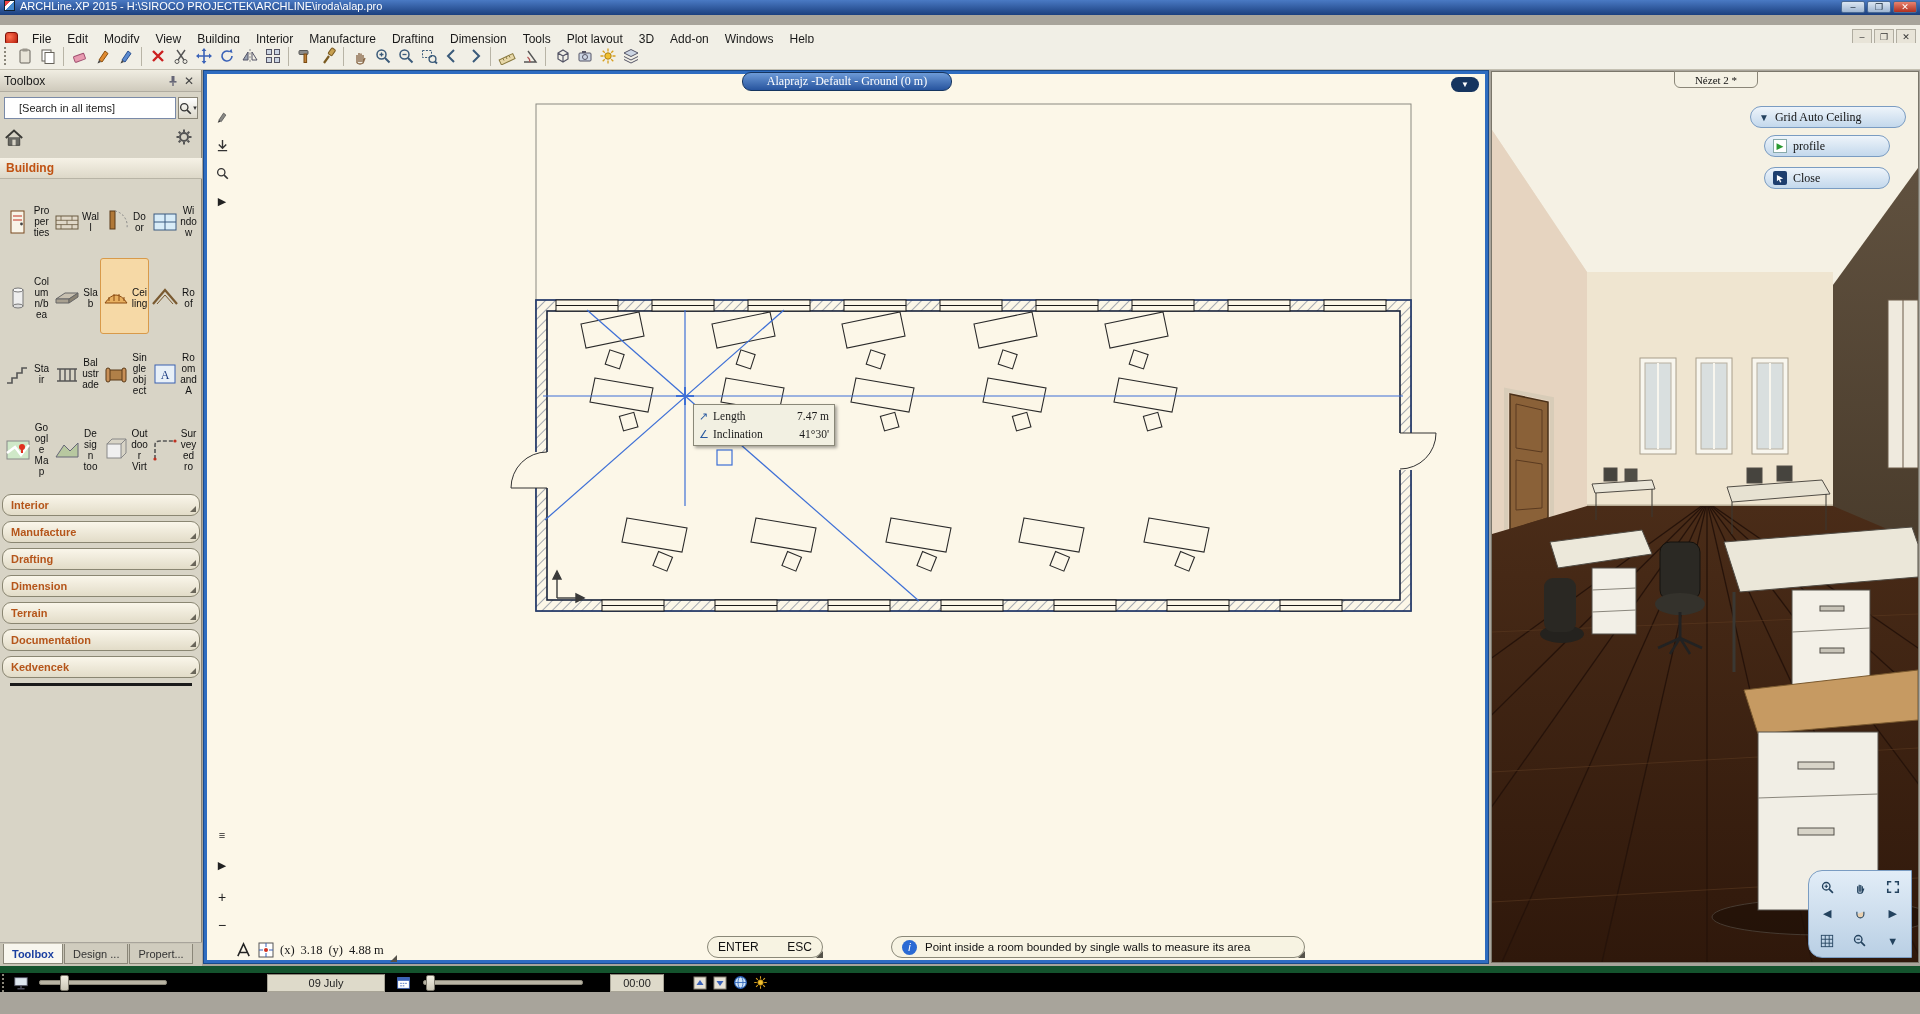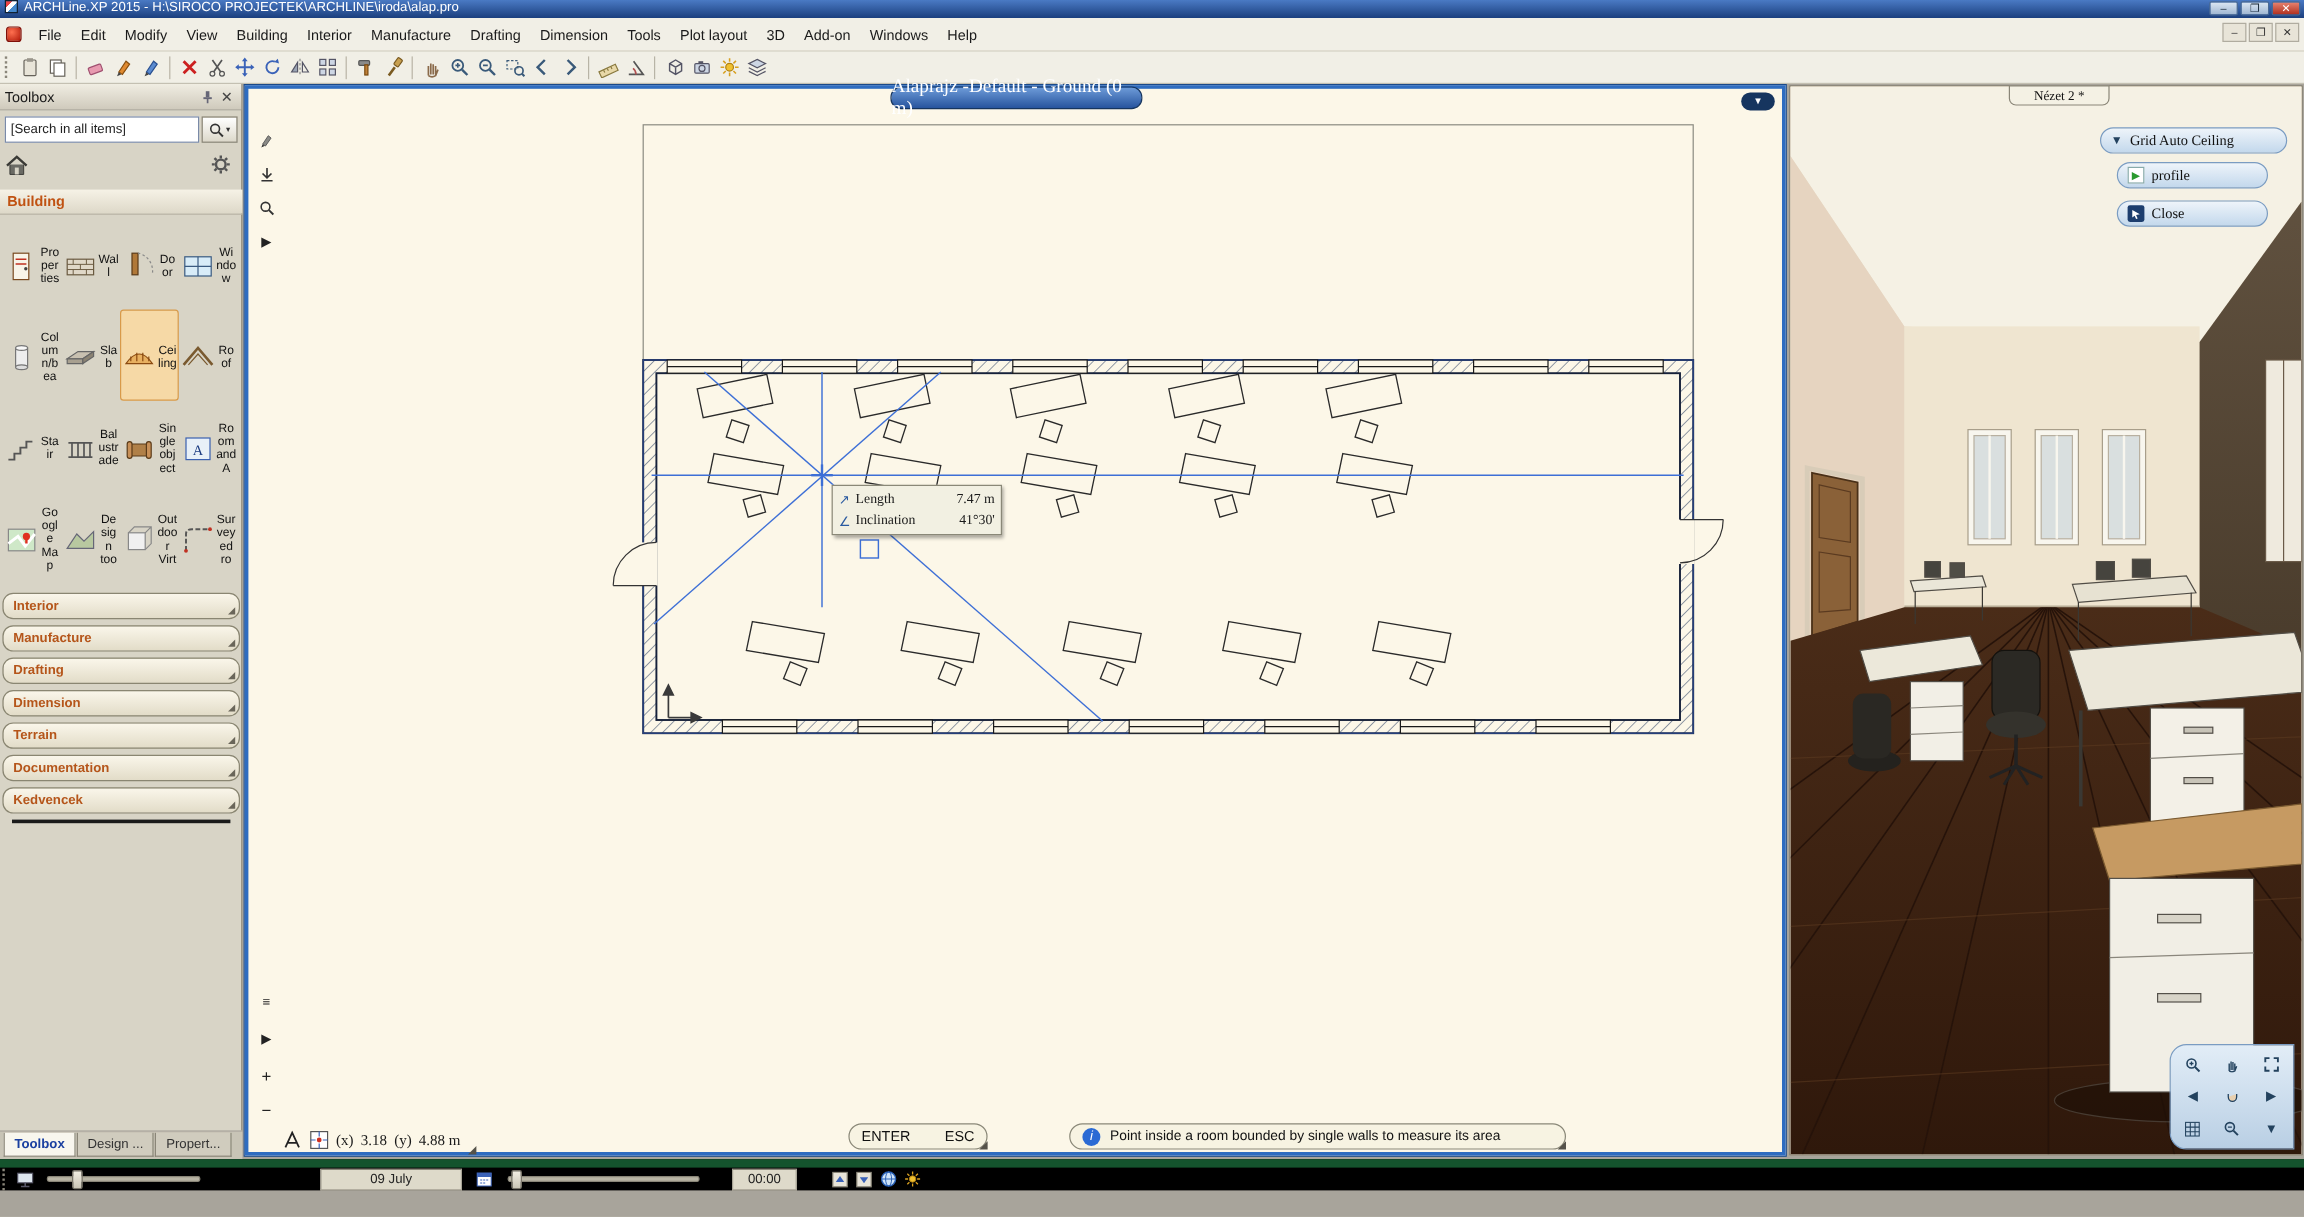--- a/index.html
+++ b/index.html
@@ -6,58 +6,58 @@
 html,body{width:1920px;height:1014px;overflow:hidden}
 body{font-family:"Liberation Sans",sans-serif;font-size:12px;background:#a8a49b;color:#1a1a1a}
 #app{position:relative;width:1920px;height:1014px;overflow:hidden;background:#a8a49b}
 
 #titlebar{position:absolute;left:0;top:0;width:1920px;height:15px;background:linear-gradient(#4a7ac4,#1b3f7e);display:flex;align-items:flex-start;color:#fff;font-size:11px;padding-left:4px}
 #titlebar .appico{width:11px;height:11px;margin-right:5px;background:linear-gradient(135deg,#e44 0 30%,#fff 30% 55%,#48c 55%);border:1px solid #123}
 .winbtn{width:24px;height:12px;margin-left:2px;display:flex;align-items:center;justify-content:center;font-size:9px;line-height:9px;color:#123;background:linear-gradient(#dbe6f2,#9fb6d2);border:1px solid #4a6a94;border-radius:2px}
 .winbtn.close{background:linear-gradient(#e8836f,#b03020);color:#fff}
 #titlebtns{position:absolute;right:3px;top:1px;display:flex}
 
-#menubar{position:absolute;left:0;top:15px;width:1920px;height:28px;background:#f1efe6;border-bottom:1px solid #d4d0c2;display:flex;align-items:center;padding-left:3px}
+#menubar{position:absolute;left:0;top:25px;width:1920px;height:28px;background:#f1efe6;border-bottom:1px solid #d4d0c2;display:flex;align-items:center;padding-left:3px}
 #menubar .logo{width:13px;height:13px;border-radius:3px;background:radial-gradient(circle at 35% 35%,#ff7050,#b01808);margin:0 6px 0 2px;border:1px solid #801008}
 .menuitem{padding:0 8px;height:24px;display:flex;align-items:center;cursor:default}
 #mdictrls{position:absolute;right:4px;top:4px;display:flex}
 #mdictrls span{width:20px;height:16px;border:1px solid #b0aca0;background:#e8e4d8;display:flex;align-items:center;justify-content:center;font-size:9px;margin-left:2px;color:#333}
 
 #toolbar{position:absolute;left:0;top:43px;width:1920px;height:27px;background:#f1efe6;border-bottom:1px solid #c4c0b2;display:flex;align-items:center;padding-left:2px}
 .grip{width:5px;height:18px;border-left:2px dotted #8a867a;margin:0 4px 0 2px}
 .tbtn{width:23px;height:23px;display:flex;align-items:center;justify-content:center;border:1px solid transparent;border-radius:2px}
 .tsep{width:1px;height:19px;background:#b8b4a6;margin:0 4px}
 
 #toolbox{position:absolute;left:0;top:70px;width:202px;height:872px;background:#d8d4c6;border-right:1px solid #8a8678}
 #tbhead{height:22px;background:linear-gradient(#f0ede2,#cfcabc);border-bottom:1px solid #b0aca0;display:flex;align-items:center;padding:0 4px;font-size:12px}
 #tbhead .sp{flex:1}
 #tbhead .hbtn{width:16px;height:16px;display:flex;align-items:center;justify-content:center;color:#444}
 #searchrow{position:absolute;left:4px;top:27px;width:194px;height:22px;display:flex}
-#searchinput{flex:1;height:22px;border:1px solid #7a8aa8;background:#fff;font-size:11px;padding:0 4px;color:#222;font-family:"Liberation Sans",sans-serif}
+#searchinput{flex:1;height:22px;border:1px solid #7a8aa8;background:#fff;font-size:11px;padding:0 14px;color:#222;font-family:"Liberation Sans",sans-serif}
 #searchinput::placeholder{color:#222;opacity:1}
 #searchbtn{width:30px;height:22px;margin-left:2px;background:linear-gradient(#fff,#dcd8ca);border:1px solid #8a8678;display:flex;align-items:center;justify-content:center;gap:1px}
 #homerow{position:absolute;left:4px;top:56px;width:194px;height:28px;display:flex;align-items:center}
 #homerow .sp{flex:1}
 #bheader{position:absolute;left:0;top:88px;width:202px;height:21px;background:linear-gradient(#f6f2e6,#ddd8c8);border-bottom:1px solid #b8b4a6;display:flex;align-items:center;padding-left:6px;color:#c05212;font-weight:bold;font-size:12px}
 #toolgrid{position:absolute;left:2px;top:112px;width:198px;display:flex;flex-wrap:wrap}
 .toolcell{width:49px;height:76px;display:flex;align-items:center;padding-top:3px;border:1px solid transparent;border-radius:3px}
 .toolcell.sel{background:#f6d9a6;border-color:#d89a4a}
 .toolcell .ticon{width:34px;height:32px;display:flex;align-items:center;justify-content:center}
 .toolcell .tlabel{font-size:10px;line-height:11px;text-align:center;word-break:break-word;width:46px;color:#111}
 #pills{position:absolute;left:2px;top:424px;width:198px}
 .pill{height:22px;margin-bottom:5px;background:linear-gradient(#faf6ea,#e2dcc8);border:1px solid #8a8672;border-radius:9px;display:flex;align-items:center;padding:0 8px;color:#b5551a;font-weight:bold;font-size:11px;position:relative}
 .pill::after{content:"";position:absolute;right:3px;bottom:3px;width:0;height:0;border-left:6px solid transparent;border-bottom:6px solid #6a665a}
 #pillbar{position:absolute;left:10px;top:613px;width:182px;height:3px;background:#1a1a1a}
 
 #bottomtabs{position:absolute;left:0;top:943px;width:202px;height:23px;background:#c8c4b6;display:flex;align-items:flex-start;padding:1px 0 0 3px}
 .btab{height:20px;padding:0 8px;border:1px solid #8a8678;border-top:none;background:#d0ccbe;font-size:11px;display:flex;align-items:center;margin-right:1px;color:#333}
 .btab.active{background:#f8f6ee;color:#1a3fa0;font-weight:bold}
 
 #drawwin{position:absolute;left:204px;top:71px;width:1284px;height:892px;background:#fcf7e8;border:3px solid #2e6cc0;box-shadow:0 0 0 1px #1a4a8a}
-#drawtab{position:absolute;left:535px;top:-2px;width:210px;height:19px;background:linear-gradient(#6d9bd8,#27549e);border:1px solid #16355f;border-radius:9px;color:#fff;display:flex;align-items:center;justify-content:center;font-family:"Liberation Serif",serif;font-size:16px}
+#drawtab{position:absolute;left:535px;top:-2px;width:210px;height:19px;background:linear-gradient(#6d9bd8,#27549e);border:1px solid #16355f;border-radius:9px;color:#fff;display:flex;align-items:center;justify-content:center;font-family:"Liberation Serif",serif;font-size:12px}
 #drawmenu{position:absolute;left:1244px;top:3px;width:28px;height:15px;background:#16355f;border-radius:8px;display:flex;align-items:center;justify-content:center;color:#fff;font-size:8px}
 .sideicon{position:absolute;width:18px;height:18px;display:flex;align-items:center;justify-content:center;color:#222;font-size:11px}
 #tooltip{position:absolute;left:486px;top:330px;width:142px;height:42px;background:#f2f0e2;border:1px solid #8a8878;box-shadow:2px 2px 3px rgba(0,0,0,.35);font-family:"Liberation Serif",serif;font-size:11.5px;padding:2px 5px}
 #tooltip .trow{display:flex;align-items:center;height:18px}
 #tooltip .tic{width:14px;color:#2a5aa0;font-size:11px}
 #tooltip .tlb{flex:1}
 #tooltip .tvl{text-align:right}
 .pillov{position:absolute;height:22px;background:#f7f3e2;border:1px solid #8a8878;border-radius:11px;display:flex;align-items:center;font-family:Liberation Sans, sans-serif;font-size:12px;color:#111;padding:0 10px}
 .fold{position:absolute;right:-1px;bottom:-1px;width:0;height:0;border-left:7px solid transparent;border-bottom:7px solid #55524a}
 #coordbar{position:absolute;left:28px;top:864px;height:24px;display:flex;align-items:center;gap:6px;font-family:"Liberation Serif",serif;font-size:12.5px}

